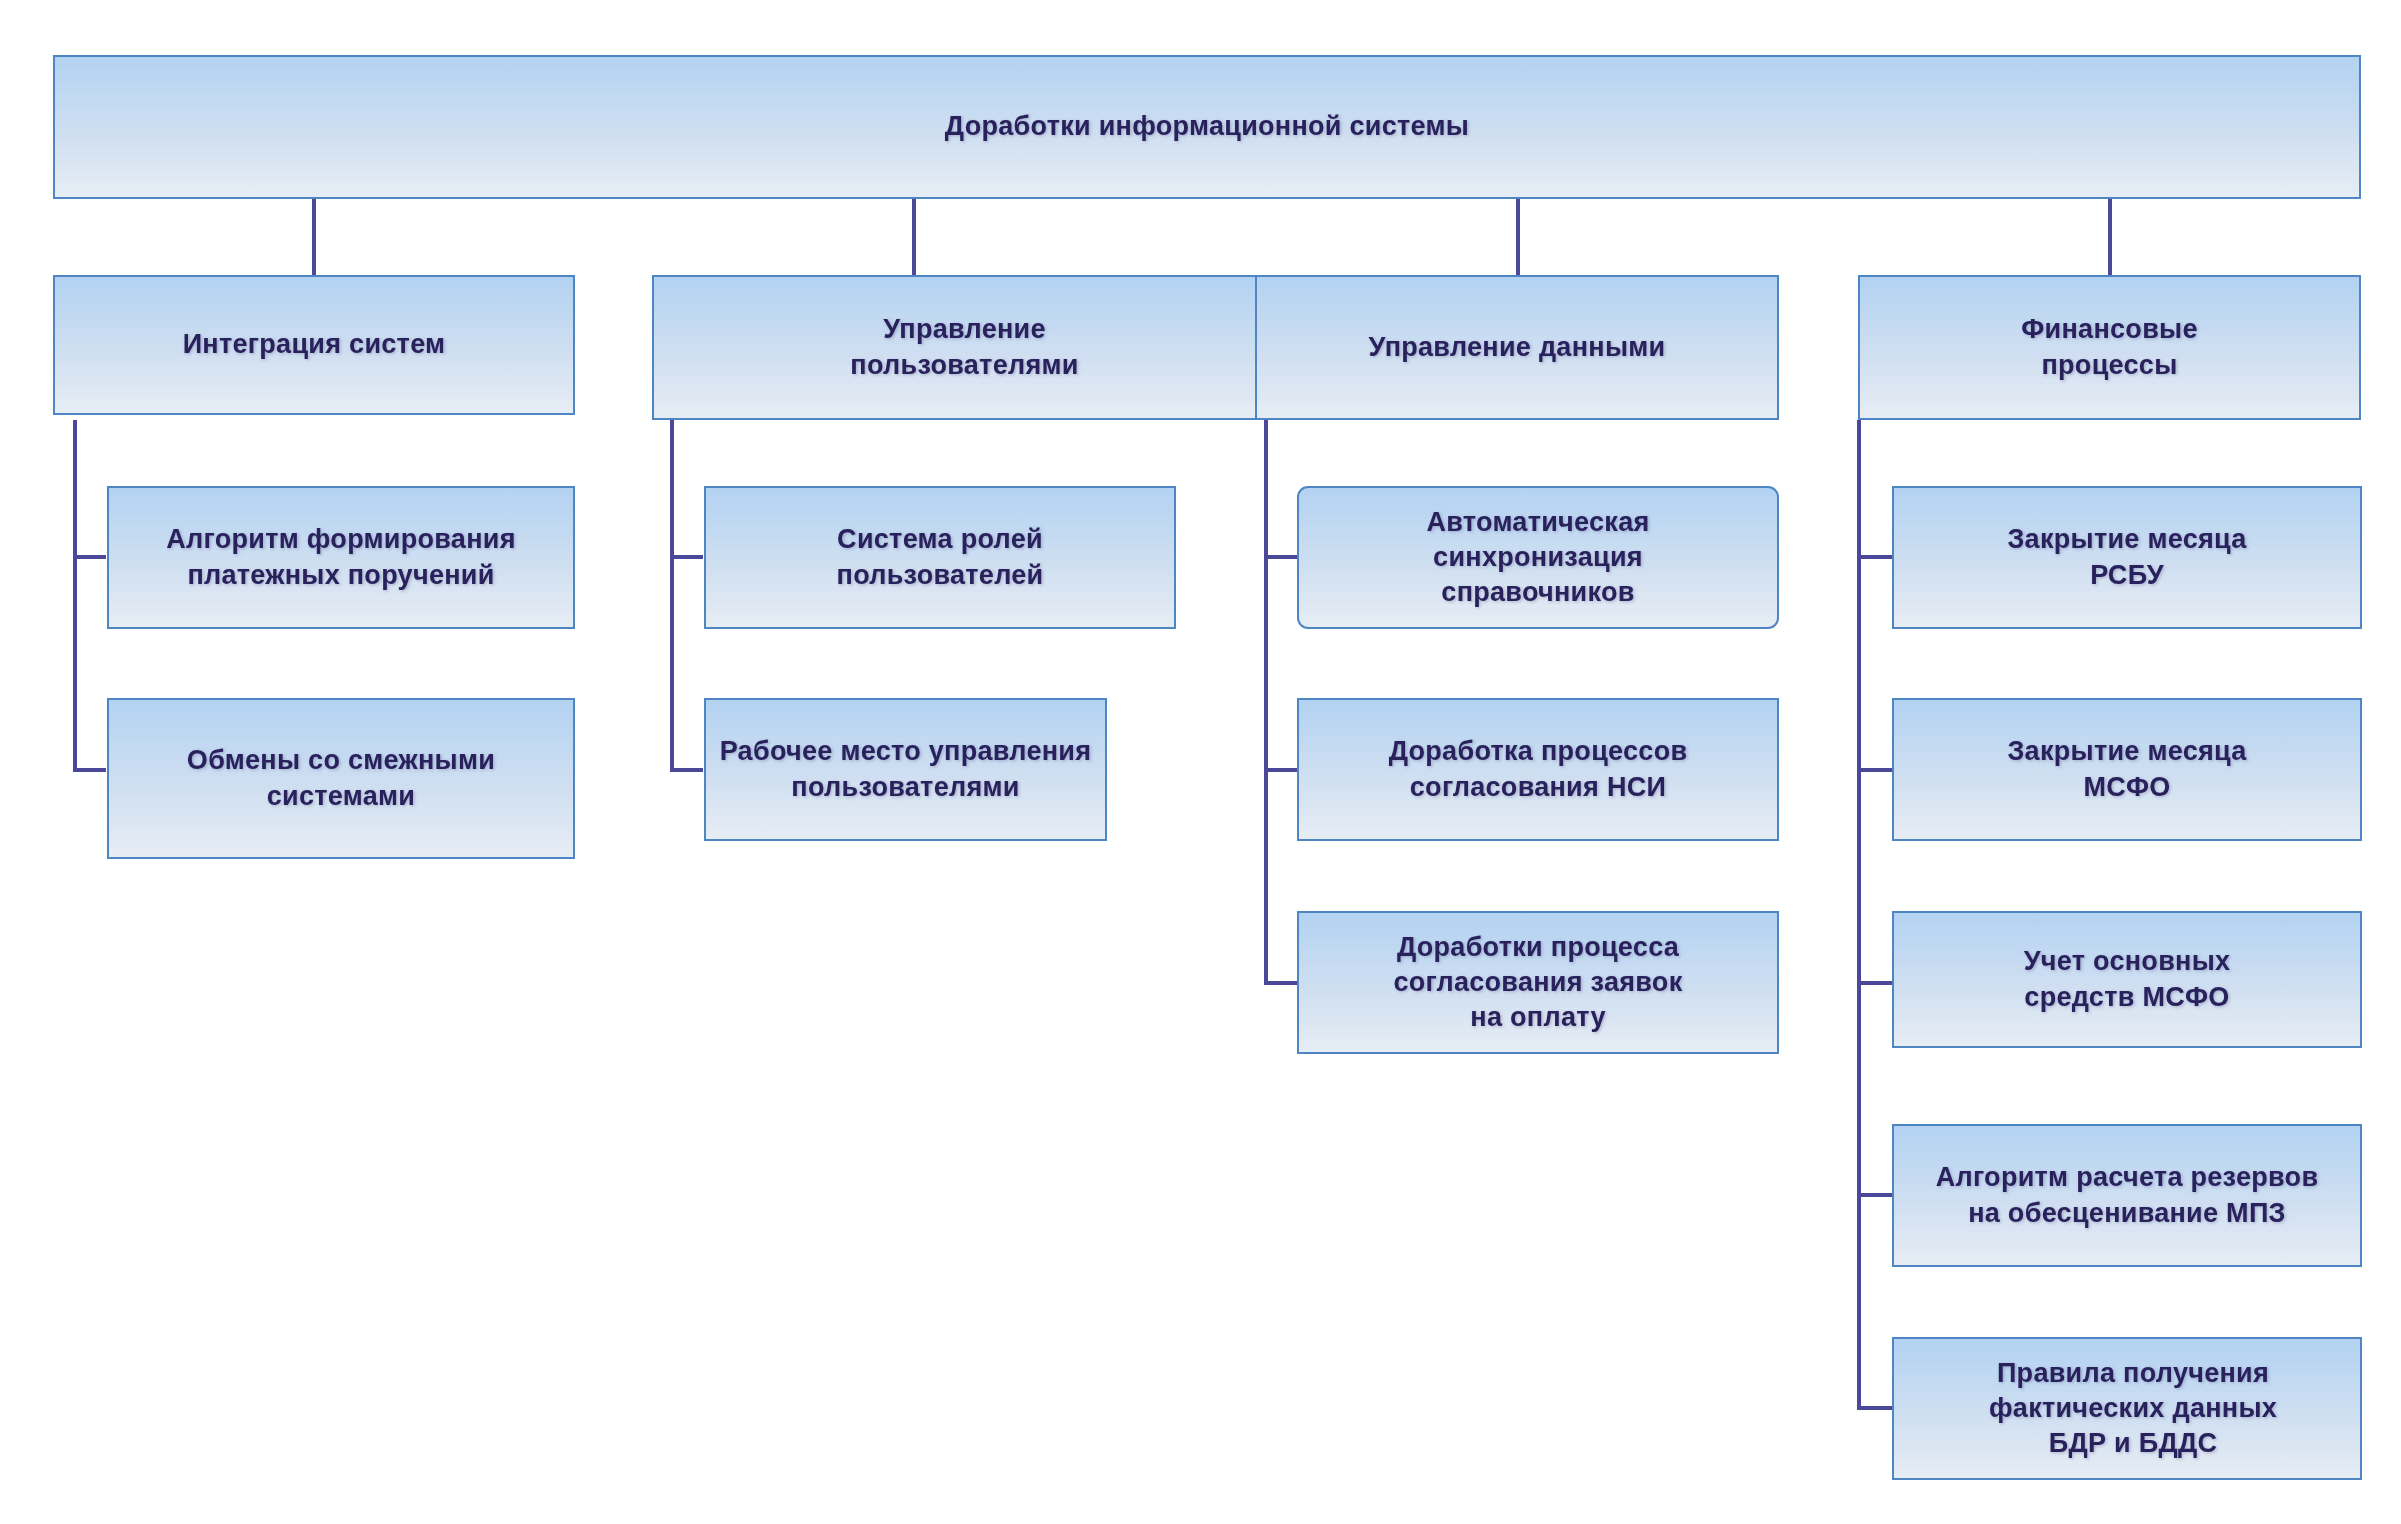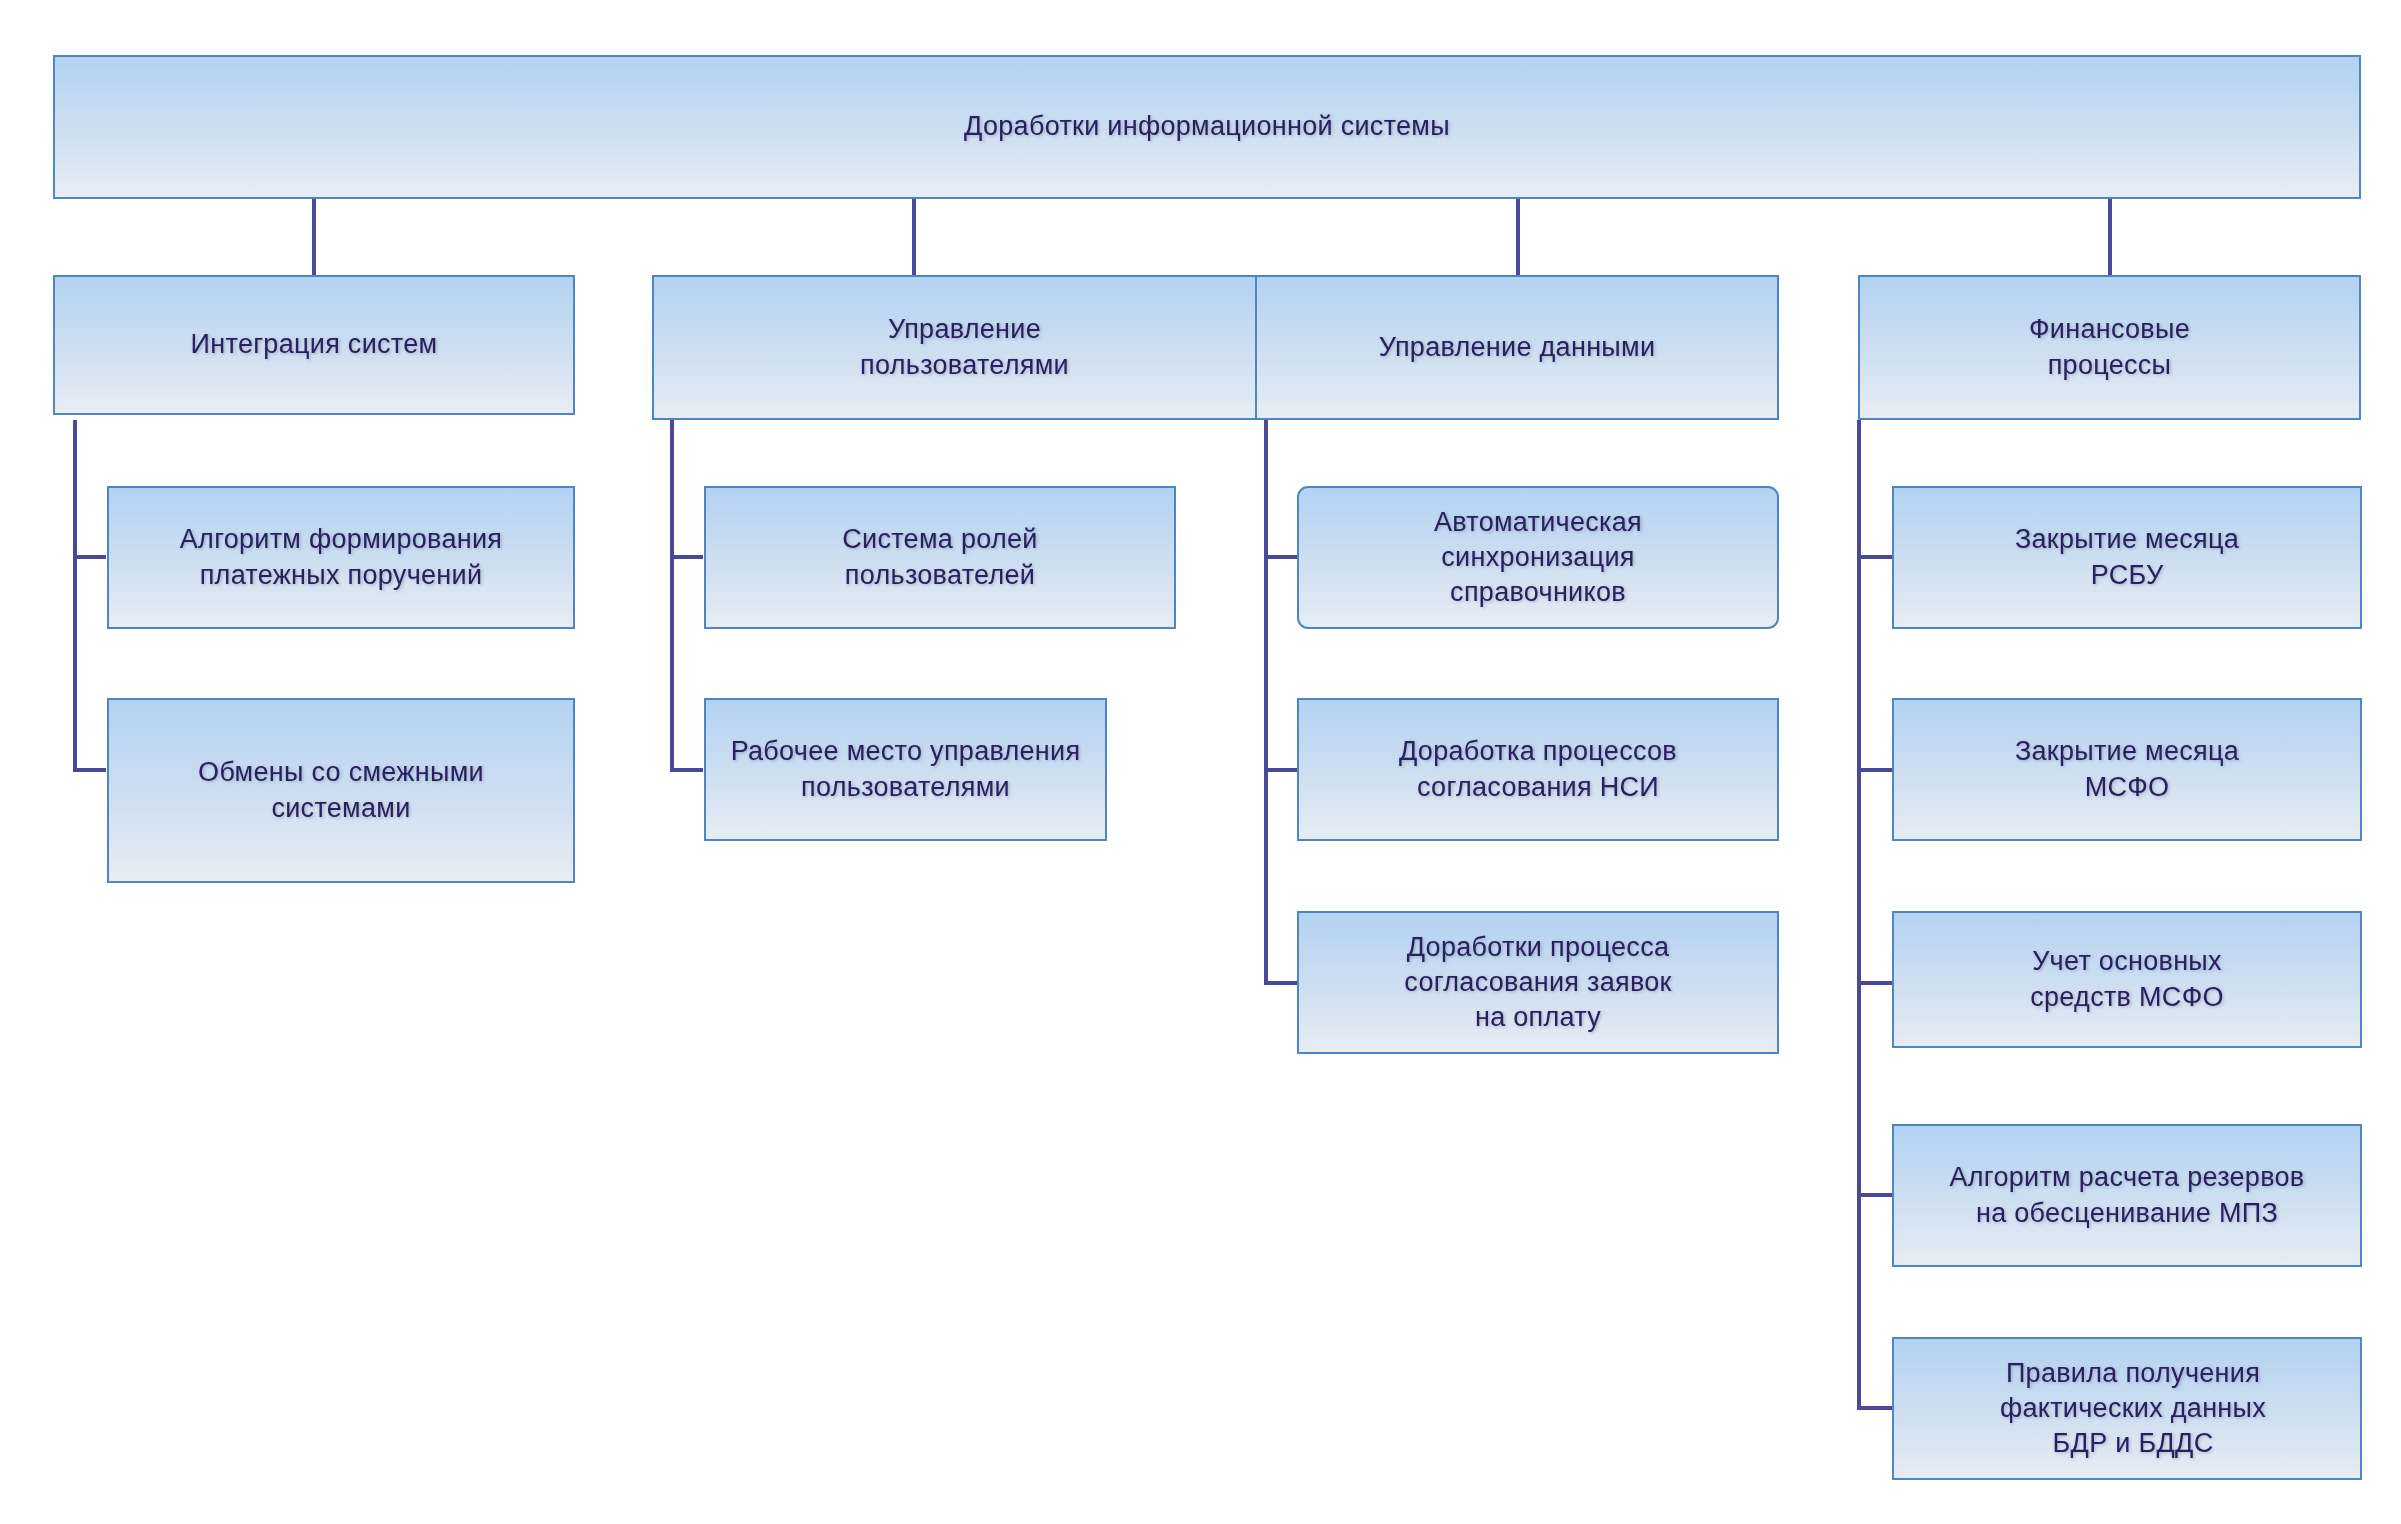--- a/index.html
+++ b/index.html
@@ -23,35 +23,36 @@
     color: #28215c;
     font-size: 27px;
     line-height: 1.3;
     letter-spacing: 0.3px;
     text-align: center;
     display: flex;
     align-items: center;
     justify-content: center;
     white-space: pre-line;
     text-shadow: 1.3px 1.3px 3.3px rgba(43, 35, 100, 0.28);
+    font-weight: bold;
   }
   .connector {
     position: absolute;
     background: #4c4899;
   }
   
   .n-root   { left: 53px;   top: 55px;   width: 2308px; height: 144px; }
   
   .n-b0     { left: 53px;   top: 275px;  width: 522px;  height: 140px; }
   .n-b1     { left: 652px;  top: 275px;  width: 625px;  height: 145px; }
   .n-b2     { left: 1255px; top: 275px;  width: 524px;  height: 145px; }
   .n-b3     { left: 1858px; top: 275px;  width: 503px;  height: 145px; }
   
   .n-b0c0   { left: 107px;  top: 486px;  width: 468px;  height: 143px; }
-  .n-b0c1   { left: 107px;  top: 698px; width: 468px;  height: 185px; }
+  .n-b0c1   { left: 107px;  top: 698px; width: 468px;  height: 161px; }
   
   .n-b1c0   { left: 704px; top: 486px;  width: 472px;  height: 143px; }
   .n-b1c1   { left: 704px; top: 698px; width: 403px;  height: 143px; }
   
   .n-b2c0   { left: 1297px; top: 486px;  width: 482px;  height: 143px; border-radius: 11px; }
   .n-b2c1   { left: 1297px; top: 698px; width: 482px;  height: 143px; }
   .n-b2c2   { left: 1297px; top: 911px; width: 482px;  height: 143px; }
   
   .n-b3c0   { left: 1892px; top: 486px;  width: 470px;  height: 143px; }
   .n-b3c1   { left: 1892px; top: 698px; width: 470px;  height: 143px; }

